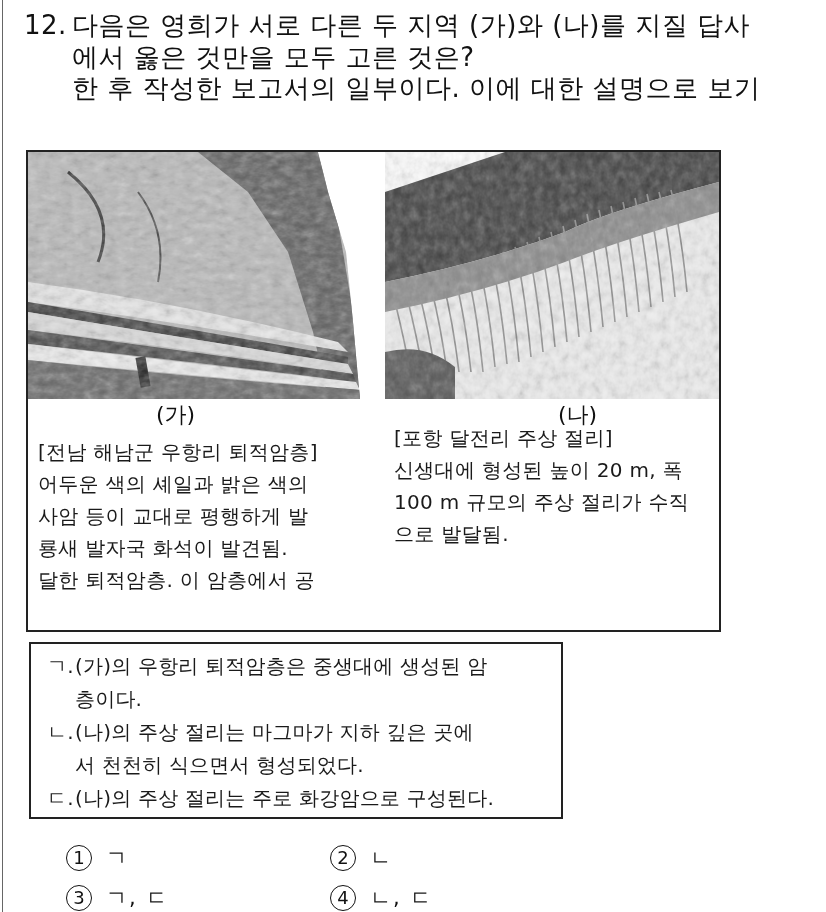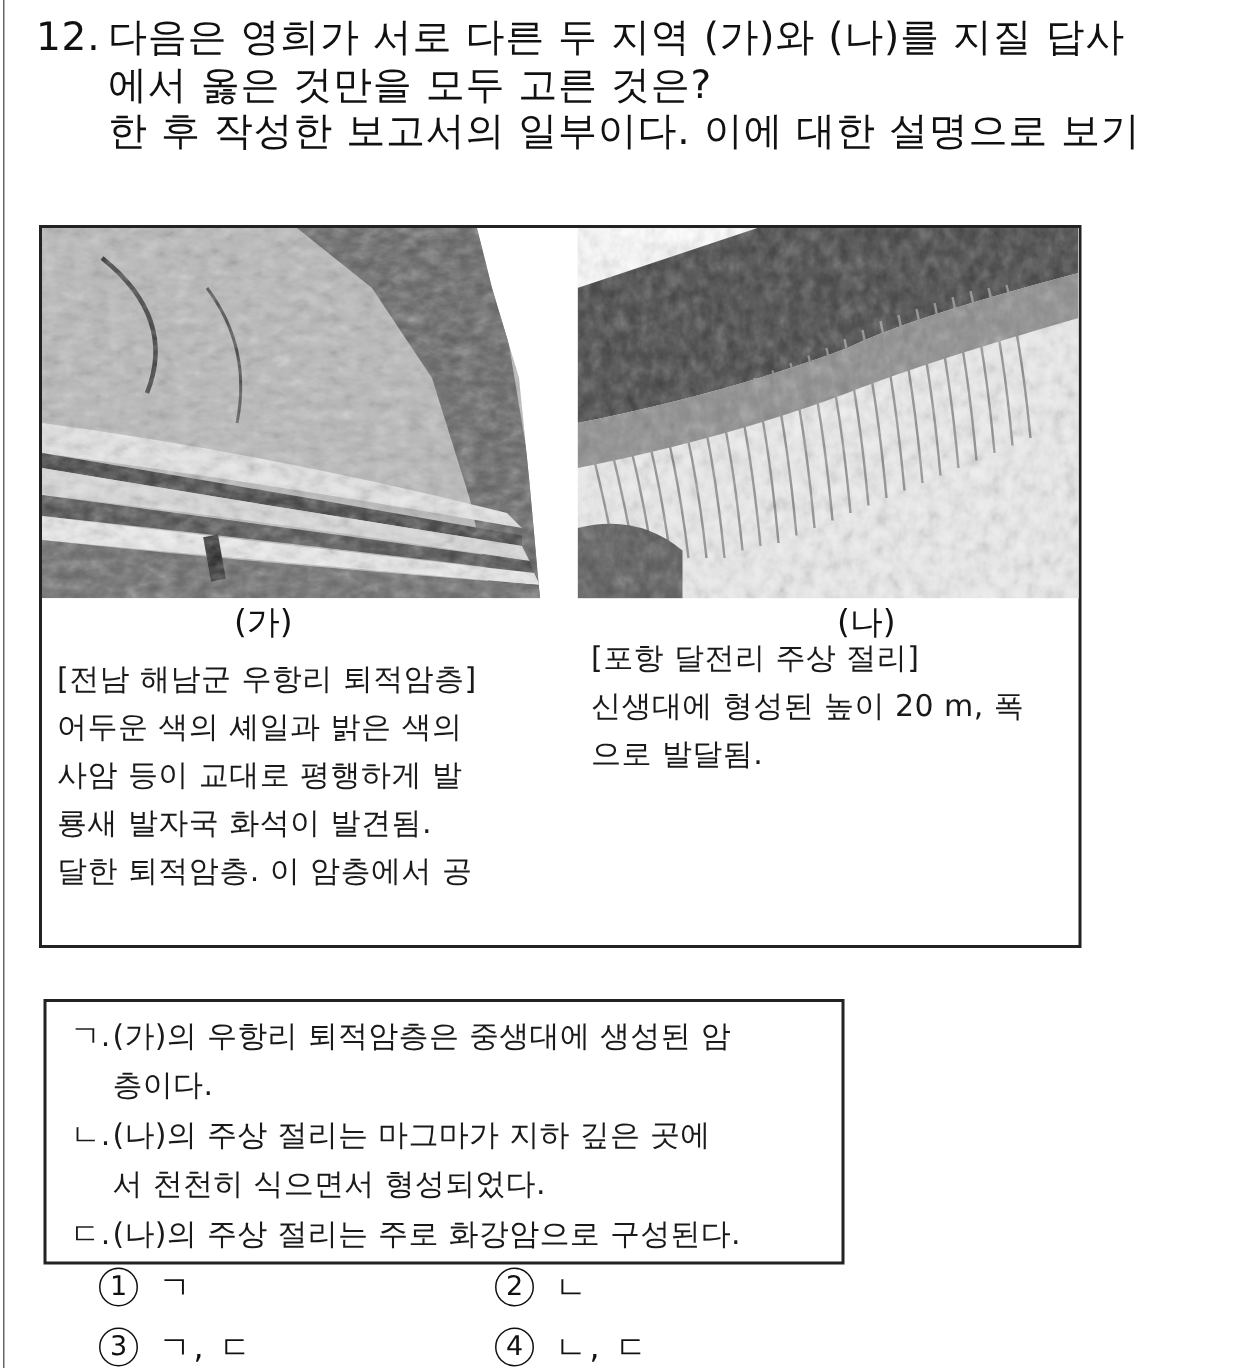--- a/index.html
+++ b/index.html
@@ -19,21 +19,21 @@
     .photo-a { left: 0px; width: 332px; }
     .photo-b { left: 357px; width: 334px; }
 
     .caption { position: absolute; font-size: 20px; line-height: 32px; color: #1a1a1a; letter-spacing: 0.3px; }
     .label-a { position: absolute; left: 128px; top: 248px; font-size: 22px; }
     .label-b { position: absolute; left: 530px; top: 248px; font-size: 22px; }
     .cap-a { left: 10px; top: 284px; width: 340px; }
     .cap-b { left: 366px; top: 270px; width: 320px; }
     .cap-line { white-space: nowrap; display: block; }
 
-    .bogi-box { position: absolute; left: 29px; top: 642px; width: 534px; height: 177px; border: 2px solid #222; box-sizing: border-box; font-size: 20px; line-height: 33px; letter-spacing: 0.2px; color: #1a1a1a; padding: 6px 0 0 16px; margin-top: 24px; }
+    .bogi-box { position: absolute; left: 29px; top: 642px; width: 534px; height: 177px; border: 2px solid #222; box-sizing: border-box; font-size: 20px; line-height: 33px; letter-spacing: 0.2px; color: #1a1a1a; padding: 6px 0 0 16px; }
     .bogi-item { white-space: nowrap; }
     .bogi-marker { display: inline-block; width: 28px; }
     .bogi-cont { padding-left: 28px; white-space: nowrap; }
 
     .choices { position: absolute; left: 66px; top: 838px; font-size: 21px; line-height: 38px; color: #111; }
     .choice { position: absolute; white-space: nowrap; }
     .choice .circ { display: inline-block; width: 24px; height: 24px; border: 1.5px solid #111; border-radius: 50%; text-align: center; line-height: 24px; font-size: 18px; margin-right: 14px; vertical-align: middle; }
     .choice .txt { vertical-align: middle; letter-spacing: 2px; }
   </style>
 </head>
@@ -136,20 +136,21 @@
     <span class="cap-line">[전남 해남군 우항리 퇴적암층]</span>
     <span class="cap-line">어두운 색의 셰일과 밝은 색의</span>
     <span class="cap-line">사암 등이 교대로 평행하게 발</span>
     <span class="cap-line">룡새 발자국 화석이 발견됨.</span>
     <span class="cap-line">달한 퇴적암층. 이 암층에서 공</span>
   </div>
 
   <div class="caption cap-b">
     <span class="cap-line">[포항 달전리 주상 절리]</span>
     <span class="cap-line">신생대에 형성된 높이 20 m, 폭</span>
+    <span class="cap-line">100 m 규모의 주상 절리가 수직</span>
     <span class="cap-line">으로 발달됨.</span>
   </div>
 </div>
 
 <div class="bogi-box">
   <div class="bogi-item">
     <span class="bogi-marker">ㄱ.</span><span>(가)의 우항리 퇴적암층은 중생대에 생성된 암</span>
   </div>
   <div class="bogi-cont">층이다.</div>
   <div class="bogi-item">

